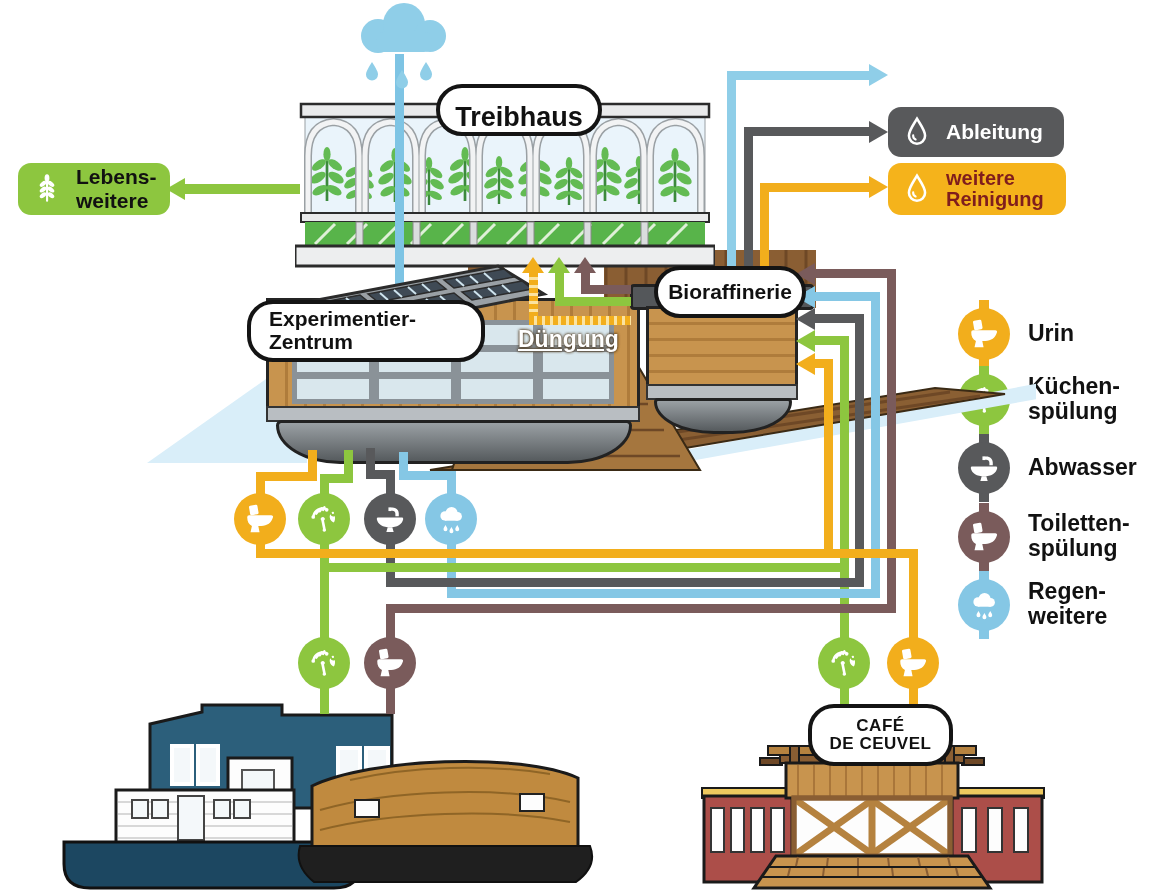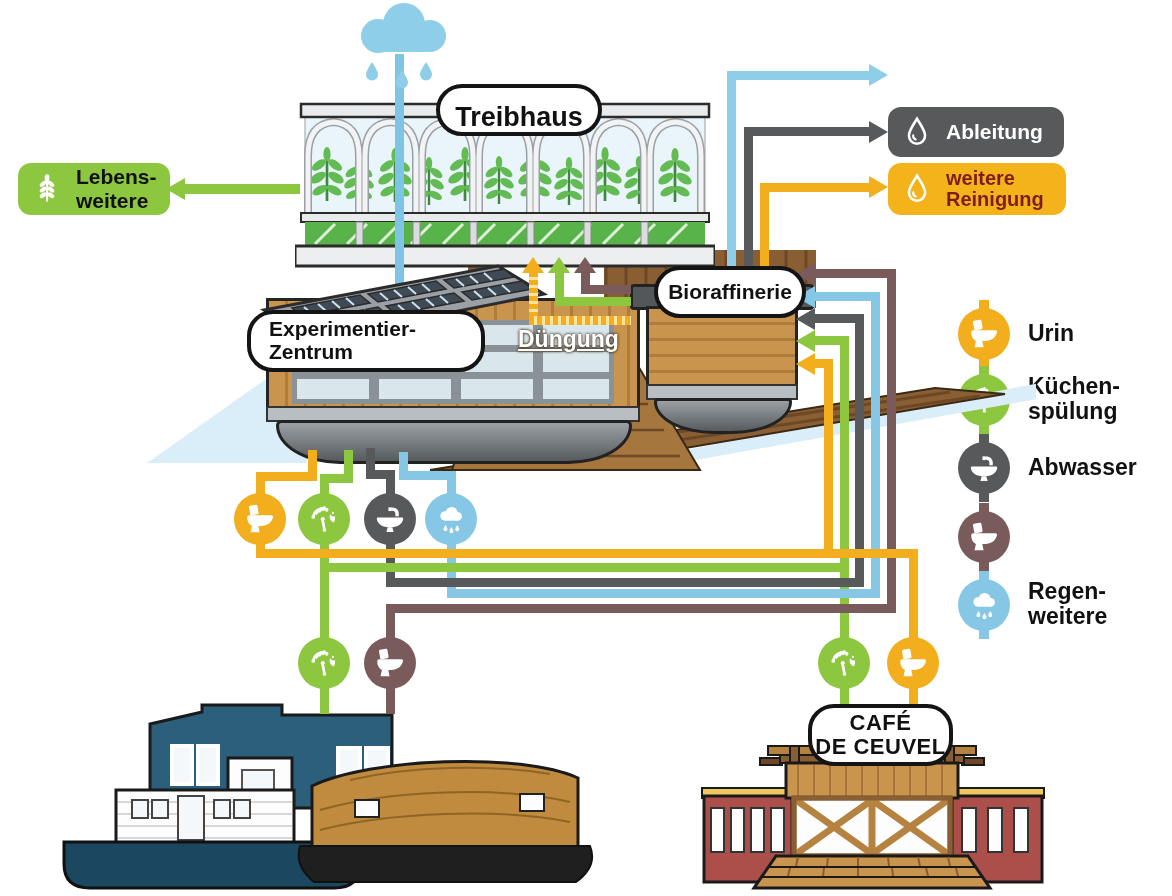--- a/index.html
+++ b/index.html
@@ -413,20 +413,22 @@
     </div>
   <div class="leg-label pre" style="top:455px;">Abwasser</div>
 
   <div class="stub c-brown" style="left:979px;top:503px;"></div>
   <div class="stub c-brown" style="left:979px;top:562px;"></div>
   <div class="node c-brown" style="left:958px;top:511px;">
       <svg>
         <use href="#i-toilet"></use>
       </svg>
     </div>
+  <div class="leg-label pre" style="top:511px;">Toiletten-
+spülung</div>
 
   <div class="stub" style="left:979px;top:571px;background:#85C7E5;"></div>
   <div class="stub" style="left:979px;top:630px;background:#85C7E5;"></div>
   <div class="node" style="left:958px;top:579px;background:#85C7E5;">
       <svg>
         <use href="#i-raincloud"></use>
       </svg>
     </div>
   <div class="leg-label pre" style="top:579px;">Regen-
 weitere</div>
@@ -536,28 +538,28 @@
           <line x1="194" y1="130" x2="195" y2="138"></line>
         <line x1="228" y1="130" x2="230" y2="138"></line>
           <line x1="258" y1="130" x2="260" y2="138"></line>
       </g>
     </g>
   </svg>
 
   <div class="pill" style="left:436px;top:84px;width:158px;height:44px;font-size:27px;align-items:flex-end;">
     <span class="pre">Treibhaus</span>
   </div>
-  <div class="pill" style="left:247px;top:310px;width:212px;height:54px;font-size:21px;justify-content:flex-start;padding-left:18px;text-align:left;">
+  <div class="pill" style="left:247px;top:300px;width:212px;height:54px;font-size:21px;justify-content:flex-start;padding-left:18px;text-align:left;">
     <span class="pre">Experimentier-
 Zentrum</span>
   </div>
   <div class="pill" style="left:654px;top:266px;width:144px;height:44px;font-size:21px;">
     <span class="pre">Bioraffinerie</span>
   </div>
-  <div class="pill" style="left:808px;top:704px;width:137px;height:54px;font-size:22px;letter-spacing:.5px;">
+  <div class="pill" style="left:808px;top:704px;width:137px;height:54px;font-size:17px;letter-spacing:.5px;">
     <span class="pre">CAFÉ
 DE CEUVEL</span>
   </div>
 
   <div class="cpill" style="left:18px;top:163px;width:128px;height:52px;background:#8DC63F;font-size:21px;color:#111;">
     <svg>
         <use href="#i-wheat"></use>
       </svg>
     <span class="pre">Lebens-
 weitere</span>

